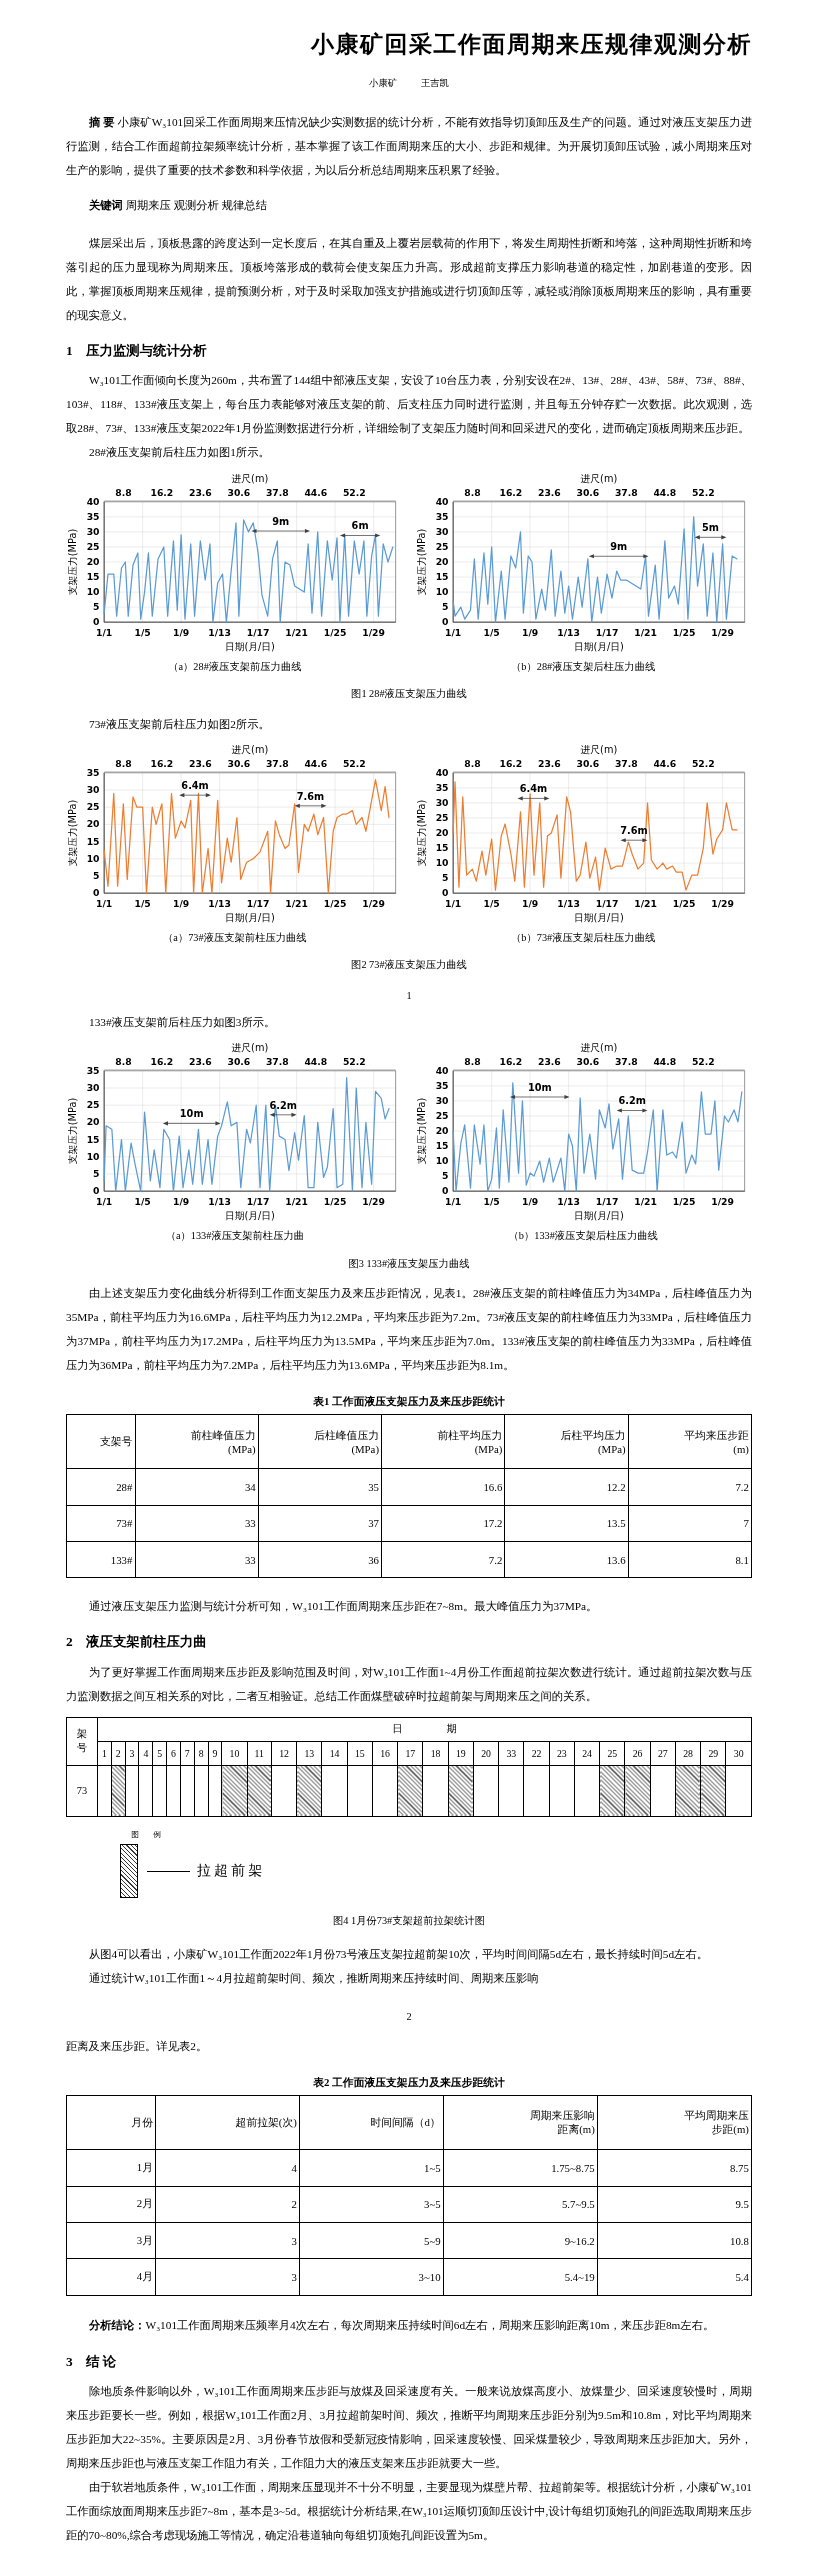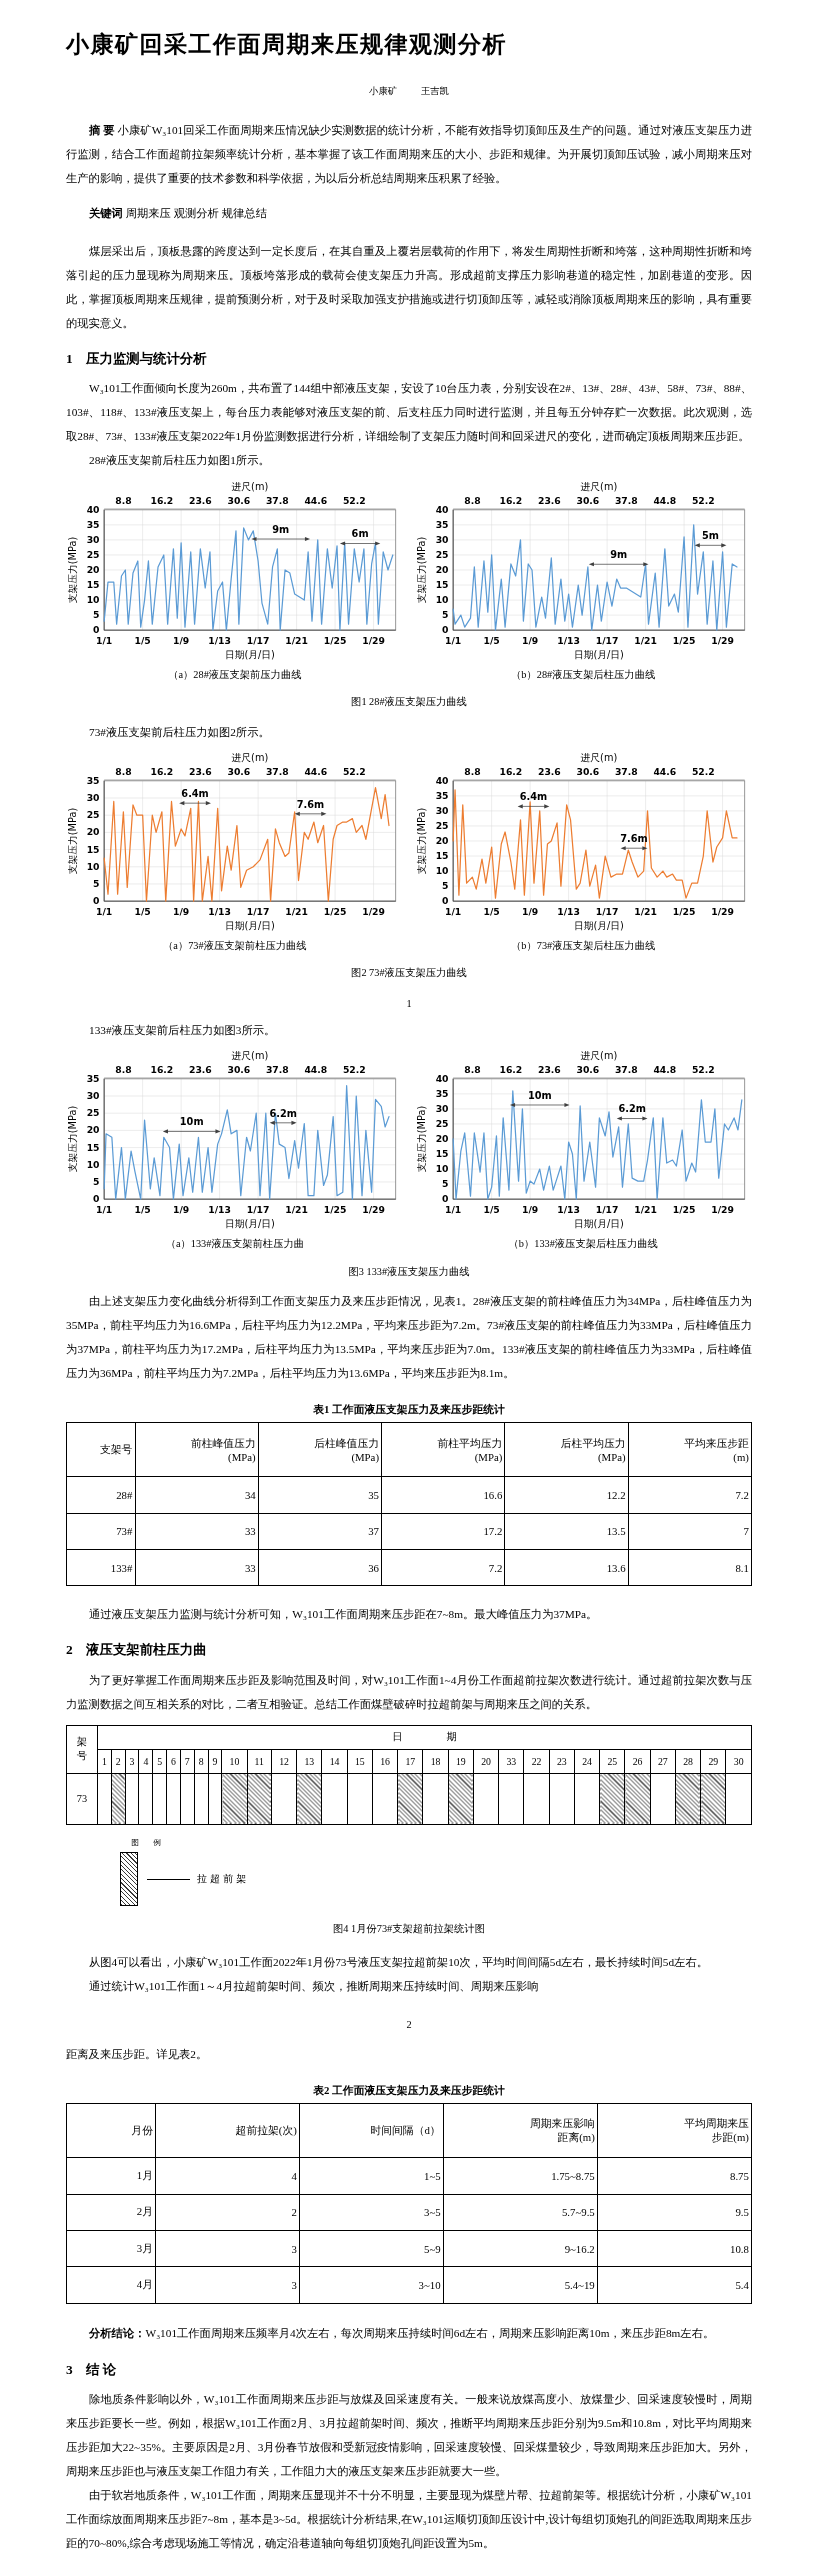--- a/index.html
+++ b/index.html
@@ -1,22 +1,22 @@
 <!DOCTYPE html>
 <html style="font-size:8.2px"><head>
 <meta charset="utf-8">
 <style>
   html,body{margin:0;padding:0;}
   body{
     width:818px;height:2981px;position:relative;background:#fff;color:#000;
     font-family:"Liberation Serif", serif;overflow:hidden;
   }
   .page{padding:0 66px;}
-  .doc-title{font-size:23px;font-weight:bold;text-align:left;padding-top:13.4px;letter-spacing:1.5px;}
-  .authors{margin-top:25px;text-align:center;font-size:9.3px;}
+  .doc-title{font-size:23px;font-weight:bold;text-align:right;padding-top:13.4px;letter-spacing:1.5px;}
+  .authors{margin-top:17px;text-align:center;font-size:9.3px;}
   .authors .gap{display:inline-block;width:24px;}
   .para{font-size:11.3px;line-height:24px;text-align:justify;margin:0;}
   .indent{text-indent:23px;}
   .abstract{margin-top:20.6px;}
   .kw{margin-top:11px;}
   .lead{font-weight:bold;}
   .h-sec{font-size:13.4px;font-weight:bold;margin:15.5px 0 8.2px 0;}
   .h-sec .num{margin-right:13.4px;}
   .fig-row{display:flex;justify-content:center;gap:11.3px;margin-top:7.2px;}
   .chart-block{width:337px;}
@@ -34,21 +34,21 @@
   table.cal td{border:0.5px solid #000;height:23px;padding:0;}
   table.cal td.rowlab{width:30px;font-size:10.3px;}
   table.cal td.datehdr{letter-spacing:20.6px;text-indent:20.6px;font-size:10.3px;}
   table.cal tr.mark td{height:50px;}
   .hatch{background-image:repeating-linear-gradient(45deg,#3a3a3a 0,#3a3a3a 0.8px,transparent 0.8px,transparent 3.1px);}
   .legend{margin:13.4px 0 0 54px;}
   .legend-title{font-size:7.7px;letter-spacing:6.2px;margin-left:11.3px;}
   .legend-row{display:flex;align-items:center;margin-top:4.1px;}
   .legend-swatch{display:inline-block;width:15.5px;height:52px;border:0.5px solid #000;}
   .legend-line{display:inline-block;width:43px;height:0;border-top:1px solid #000;margin:0 7.2px 0 9.3px;}
-  .legend-item{font-size:10px;letter-spacing:3.1px;}
+  .legend-item{font-size:14px;letter-spacing:3.1px;}
   svg text{font-family:"DejaVu Sans", sans-serif;}
 </style>
 </head>
 <body>
 
 <div class="page">
 
   <h1 class="doc-title">小康矿回采工作面周期来压规律观测分析</h1>
 
   <div class="authors">

